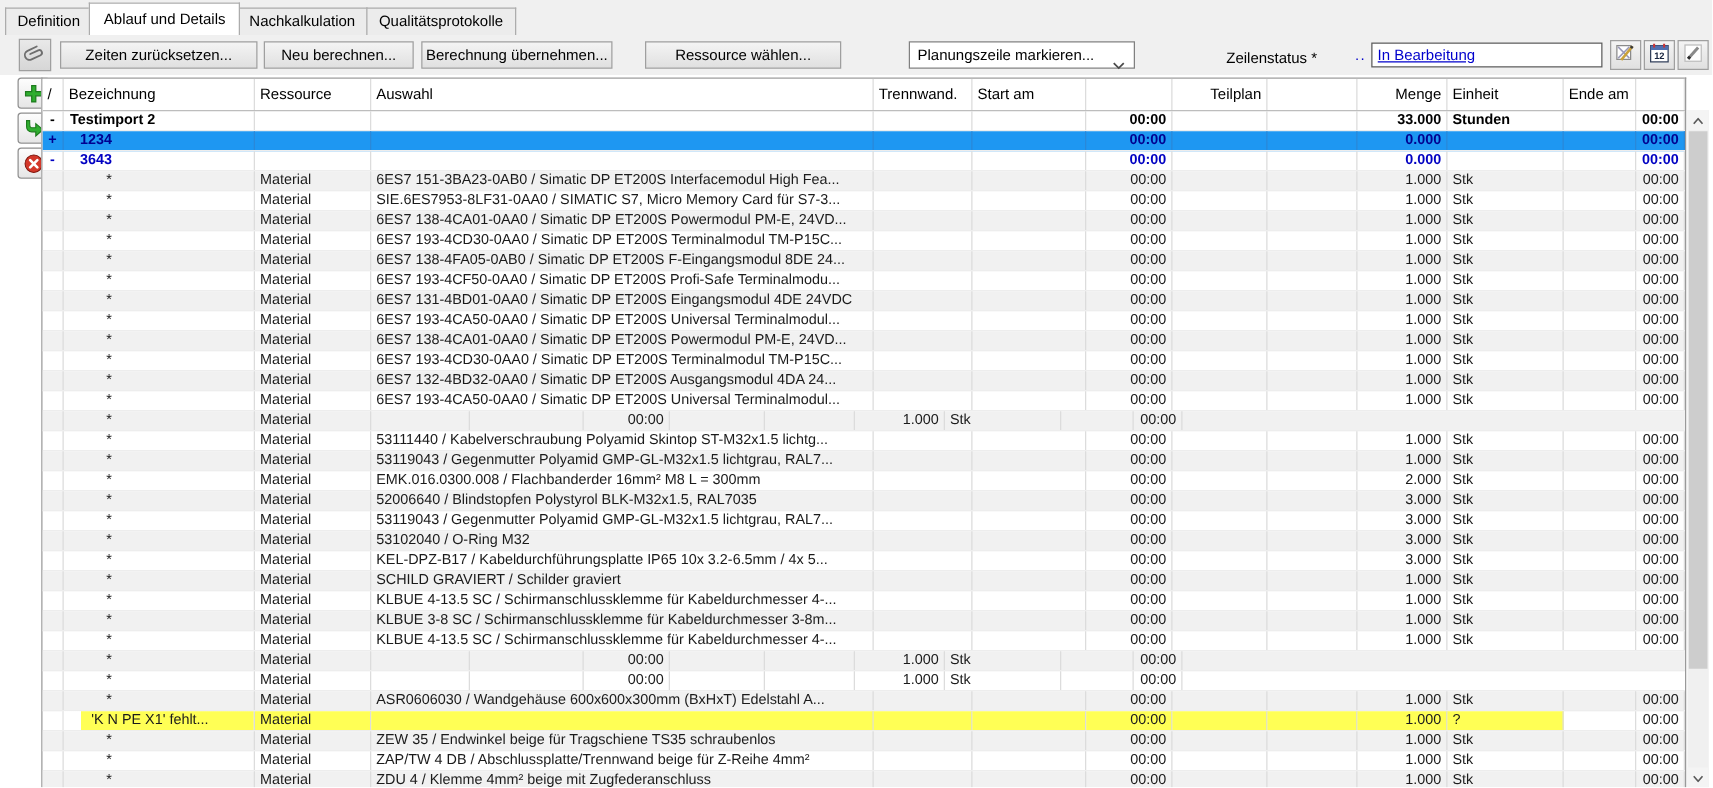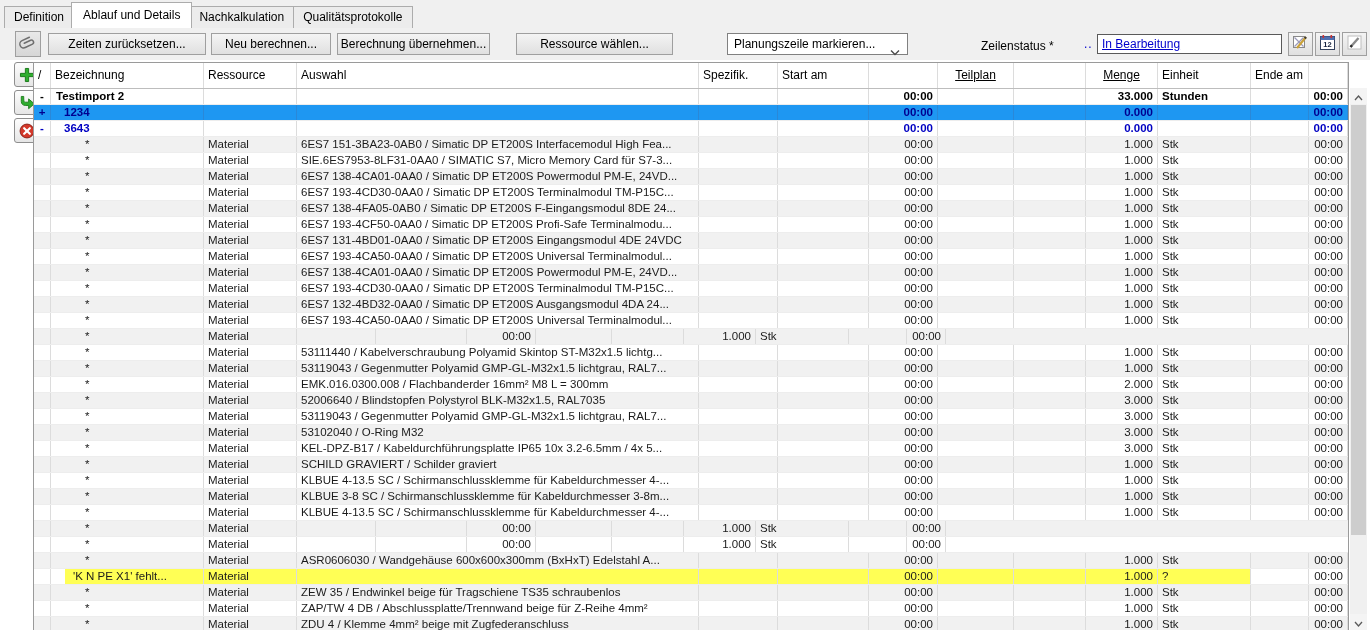--- a/index.html
+++ b/index.html
@@ -34,21 +34,21 @@
   
   .sidebtn{position:absolute;width:26px;height:25px;background:linear-gradient(#fdfdfd,#e6e6e6);
            border:1px solid #8e8e8e;border-radius:3px;padding:0;cursor:default;}
   .sidebtn svg{display:block;margin:auto;}
 
   
   .grid{position:absolute;left:33px;top:62px;width:1316px;height:568px;background:#fff;
         border:1px solid #9a9a9a;border-bottom:none;overflow:hidden;}
   .thead{display:flex;height:26px;border-bottom:1px solid #bdbdbd;background:#fff;font-size:12px;}
   .th{border-right:1px solid #dcdcdc;padding:5px 4px 0 4px;white-space:nowrap;overflow:hidden;flex:none;}
-  .th.right{text-align:center;text-decoration:underline;}
+  .th.right{text-align:right;}
   .trow{display:flex;height:16px;line-height:15px;font-size:11.5px;border-bottom:1px solid #ededed;}
   .td{border-right:1px solid #dcdcdc;padding:0 4px;white-space:nowrap;overflow:hidden;flex:none;color:#1b1b1b;}
   .td.right{text-align:right;}
   .td.center{text-align:center;padding:0 1px;}
   .trow.shade{background:#f1f1f1;}
   .trow.root .td{font-weight:bold;color:#000;}
   .trow.group .td{font-weight:bold;color:var(--grp-tx);}
   .trow.selected{background:var(--sel-bg);}
   .trow.selected .td{font-weight:bold;color:var(--sel-tx);border-right-color:#2a88d8;}
   .td.warn{background:var(--warn);}
@@ -159,21 +159,21 @@
       </svg>
     </span>
   </button>
 
   <div class="grid">
     <div class="thead" id="thead">
         <div class="th" style="width: 17px;">/</div>
         <div class="th" style="width: 153px;">Bezeichnung</div>
         <div class="th" style="width: 93px;">Ressource</div>
         <div class="th" style="width: 402px;">Auswahl</div>
-        <div class="th" style="width: 79px;">Spezifik.</div>
+        <div class="th" style="width: 79px;">Trennwand.</div>
         <div class="th" style="width: 91px;">Start am</div>
         <div class="th right" style="width: 69px;"></div>
         <div class="th right" style="width: 76px;">Teilplan</div>
         <div class="th" style="width: 72px;"></div>
         <div class="th right" style="width: 72px;">Menge</div>
         <div class="th" style="width: 93px;">Einheit</div>
         <div class="th" style="width: 58px;">Ende am</div>
         <div class="th right" style="width: 39px;"></div>
       </div>
     <div id="tbody">

